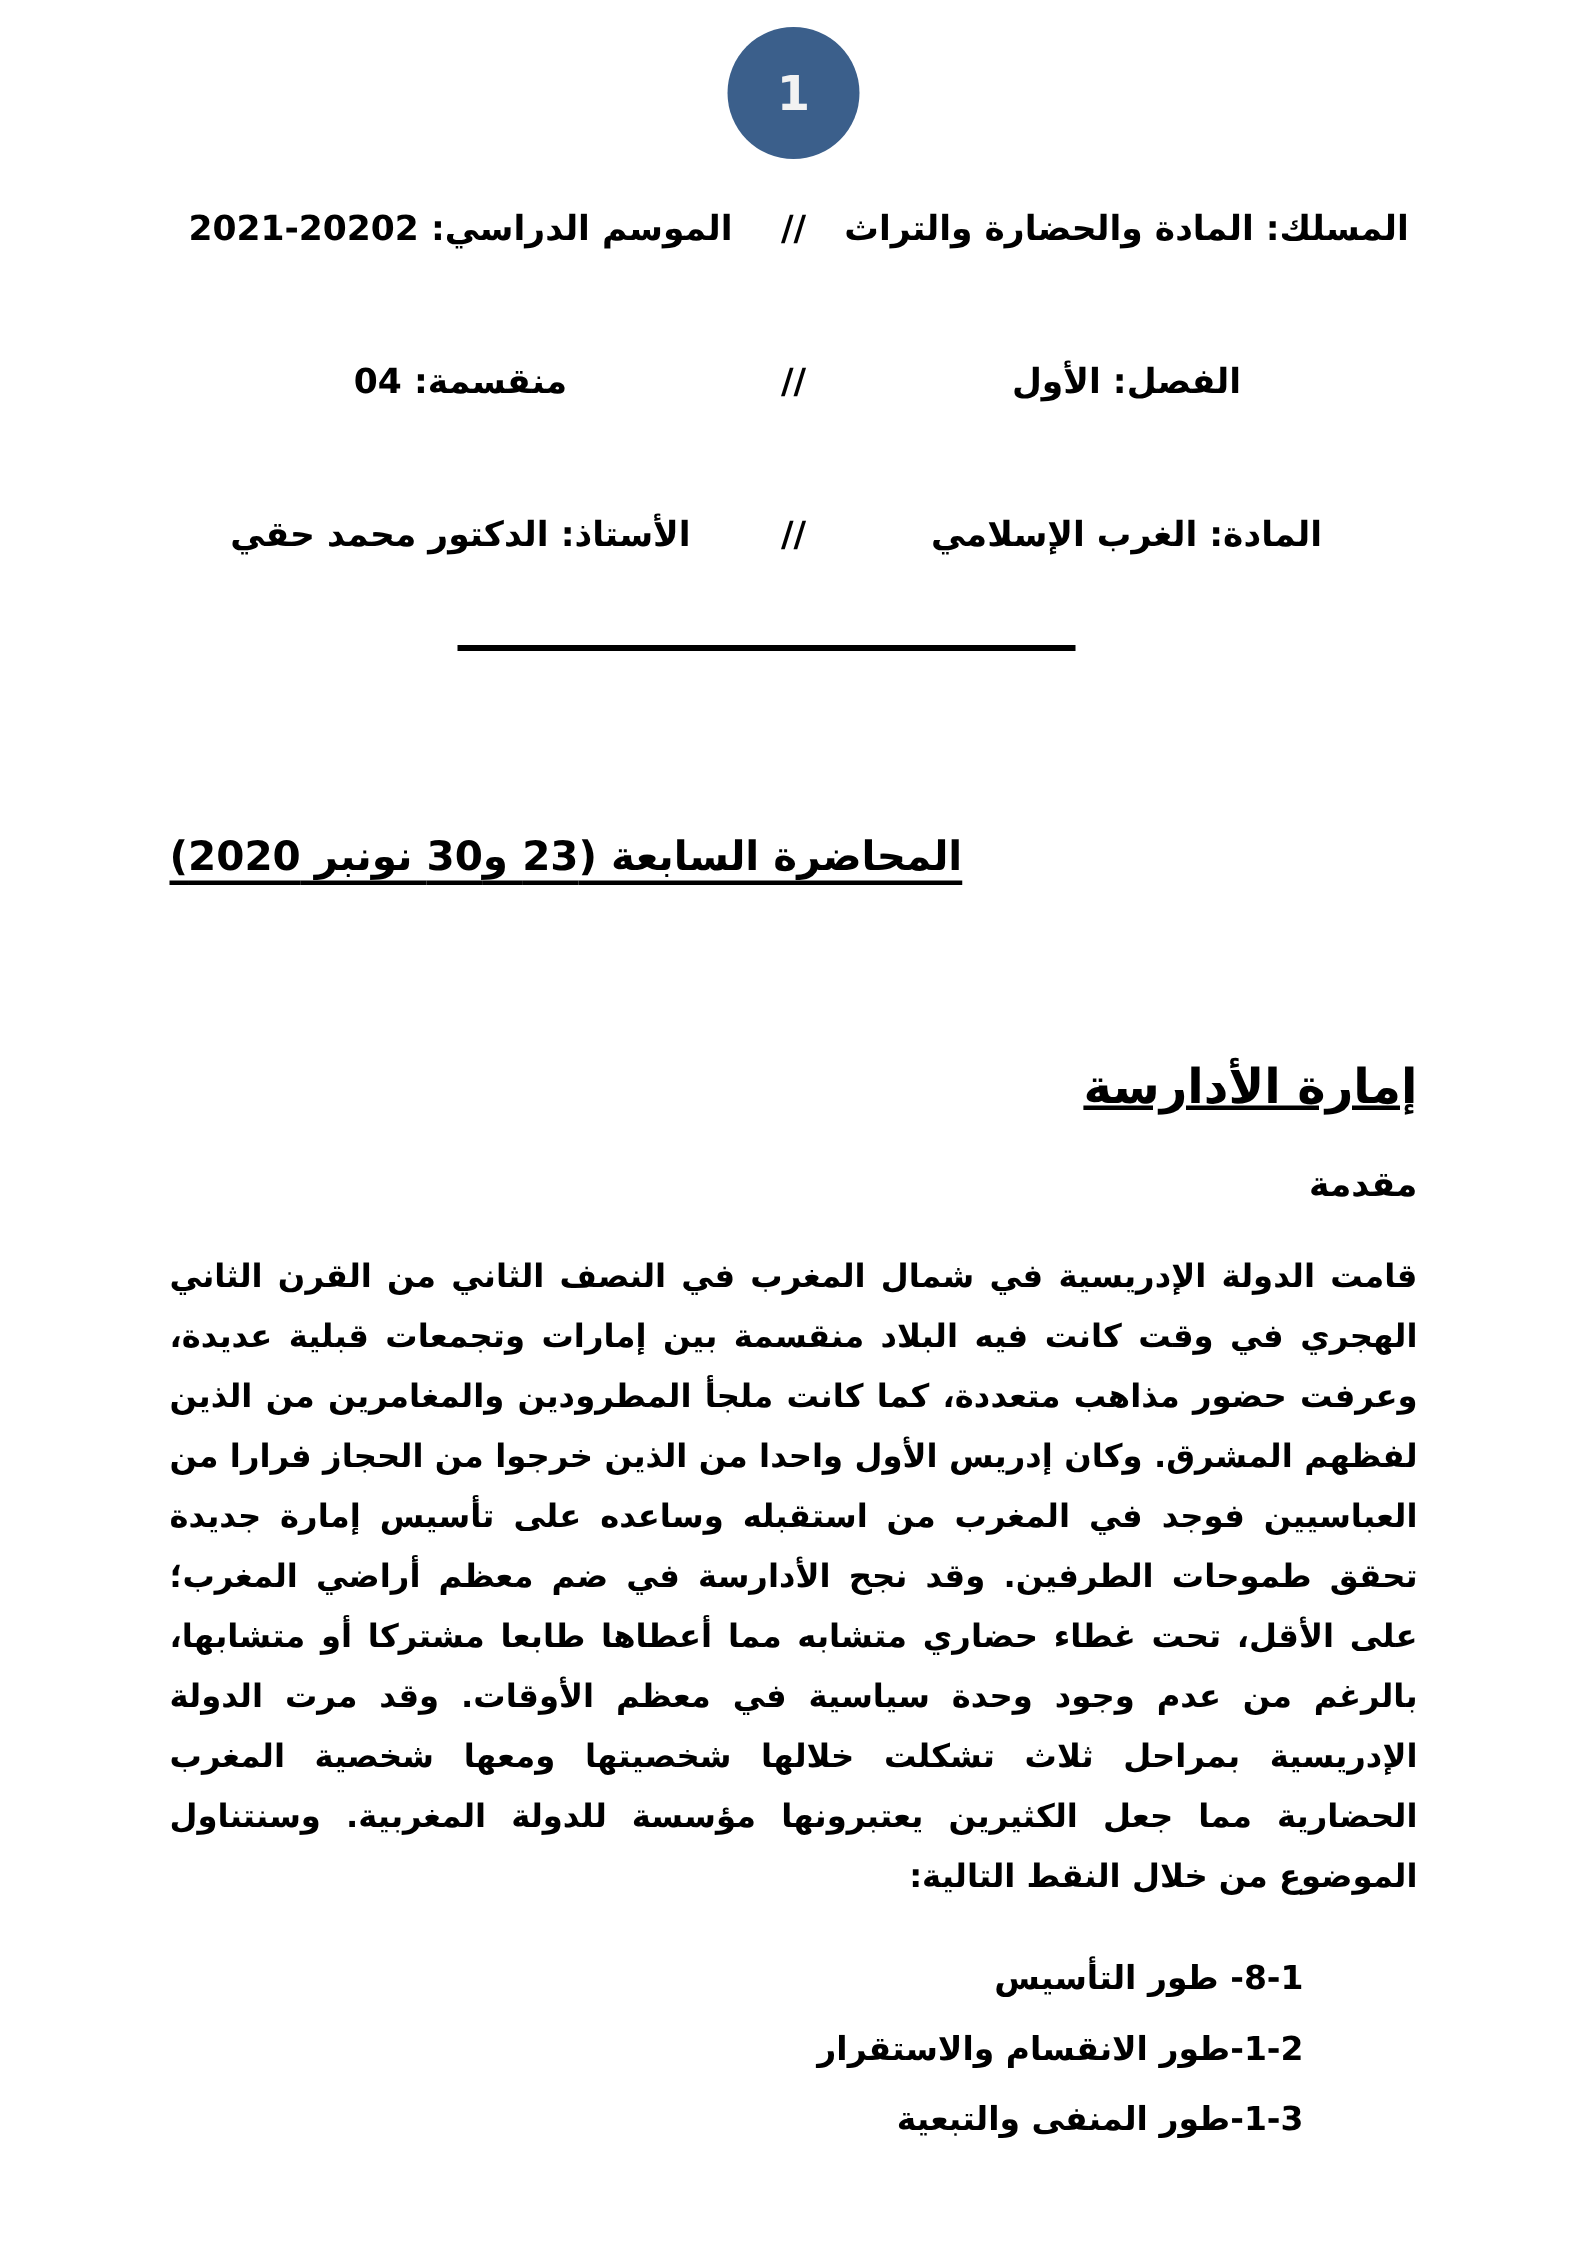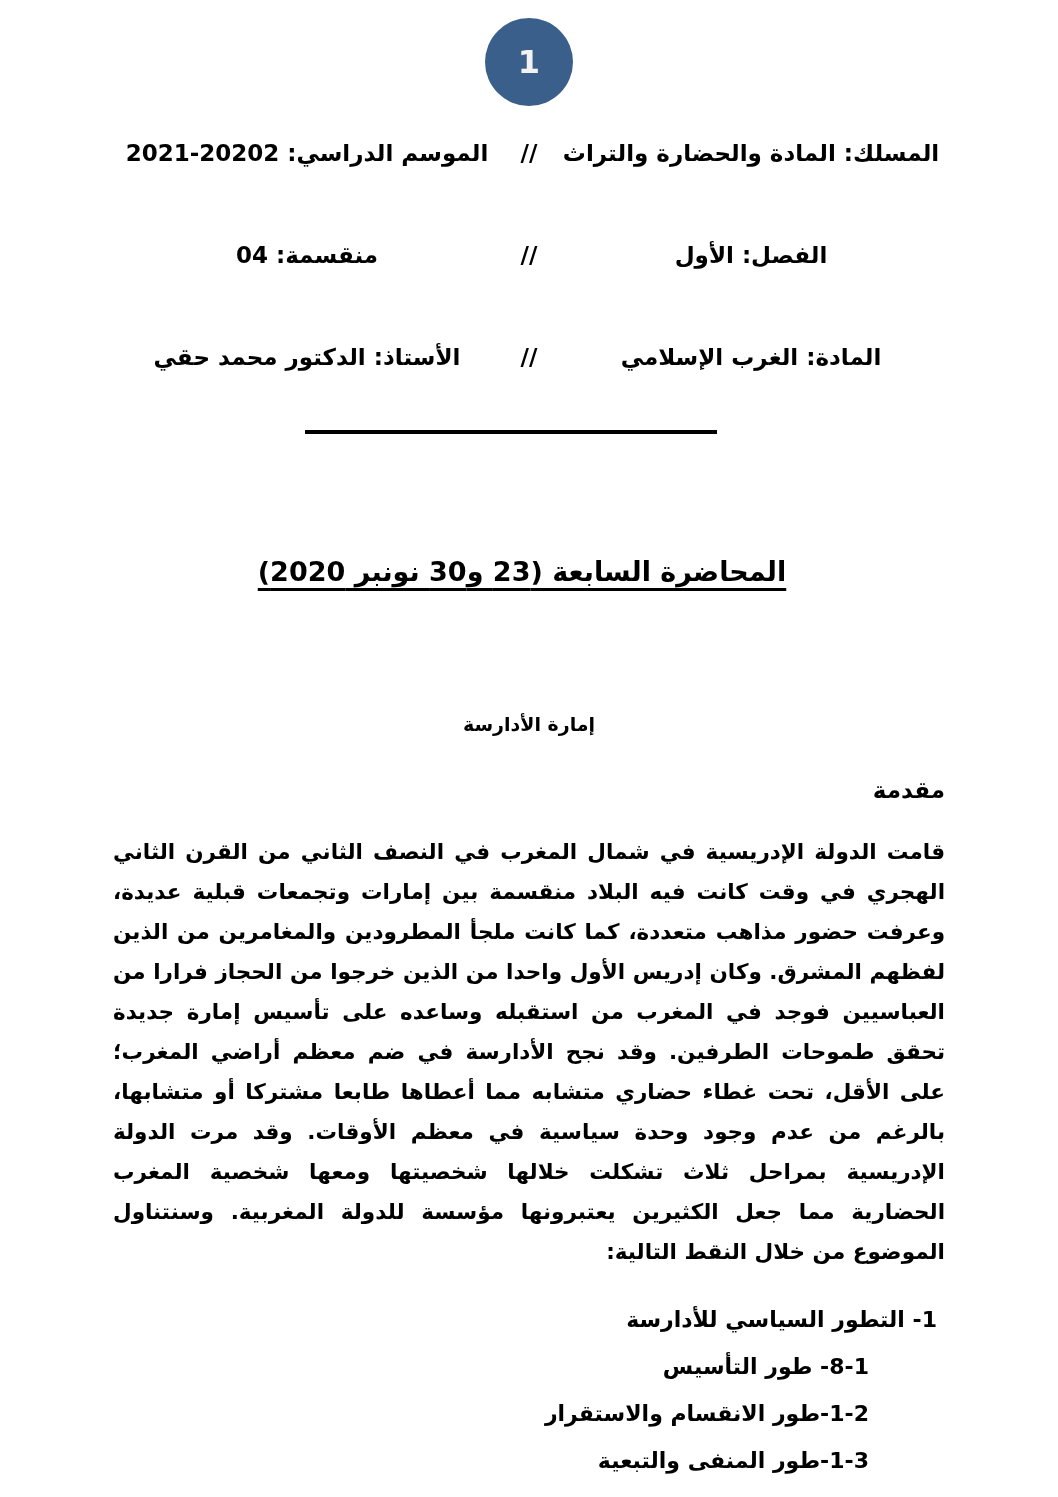--- a/index.html
+++ b/index.html
@@ -57,36 +57,36 @@
   .divider {
     width: 412px;
     height: 4px;
     background: #000000;
     margin: 52px auto 0 auto;
     transform: translateX(-18px);
   }
   .lecture-heading {
     margin: 116px 0 12px 0;
     direction: rtl;
-    text-align: center;
+    text-align: left;
     padding-right: 14px;
     font-size: 27px;
     font-weight: bold;
     line-height: 44px;
     text-decoration: underline;
     text-decoration-thickness: 3px;
     text-underline-offset: 7px;
   }
   .main-title {
     margin: 106px 0 0 0;
     direction: rtl;
-    text-align: center;
-    font-size: 19px;
+    font-size: 32px;
     font-weight: bold;
     line-height: 48px;
+    text-decoration: underline;
   }
   .intro-heading {
     margin: 24px 0 0 0;
     direction: rtl;
     text-align: right;
     font-size: 23px;
     font-weight: bold;
     line-height: 36px;
   }
   .body-paragraph {
@@ -148,19 +148,18 @@
 
   <h2 class="lecture-heading">المحاضرة السابعة (23 و30 نونبر 2020)</h2>
 
   <h1 class="main-title">إمارة الأدارسة</h1>
 
   <h3 class="intro-heading">مقدمة</h3>
 
   <p class="body-paragraph">قامت الدولة الإدريسية في شمال المغرب في النصف الثاني من القرن الثاني الهجري في وقت كانت فيه البلاد منقسمة بين إمارات وتجمعات قبلية عديدة، وعرفت حضور مذاهب متعددة، كما كانت ملجأ المطرودين والمغامرين من الذين لفظهم المشرق. وكان إدريس الأول واحدا من الذين خرجوا من الحجاز فرارا من العباسيين فوجد في المغرب من استقبله وساعده على تأسيس إمارة جديدة تحقق طموحات الطرفين. وقد نجح الأدارسة في ضم معظم أراضي المغرب؛ على الأقل، تحت غطاء حضاري متشابه مما أعطاها طابعا مشتركا أو متشابها، بالرغم من عدم وجود وحدة سياسية في معظم الأوقات. وقد مرت الدولة الإدريسية بمراحل ثلاث تشكلت خلالها شخصيتها ومعها شخصية المغرب الحضارية مما جعل الكثيرين يعتبرونها مؤسسة للدولة المغربية. وسنتناول الموضوع من خلال النقط التالية:</p>
 
   <div class="outline">
-    <div class="outline-item">1- التطور السياسي للأدارسة</div>
     <div class="outline-item sub">8-1- طور التأسيس</div>
     <div class="outline-item sub">1-2-طور الانقسام والاستقرار</div>
     <div class="outline-item sub">1-3-طور المنفى والتبعية</div>
   </div>
 
 </div>
 
 </body></html>

